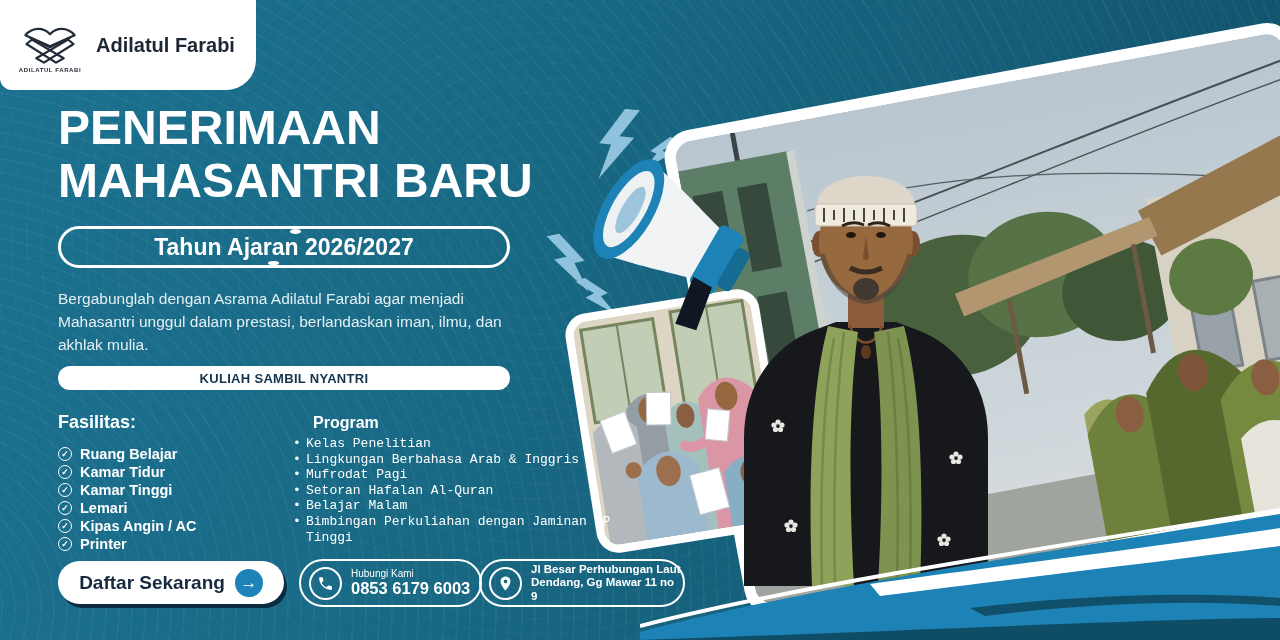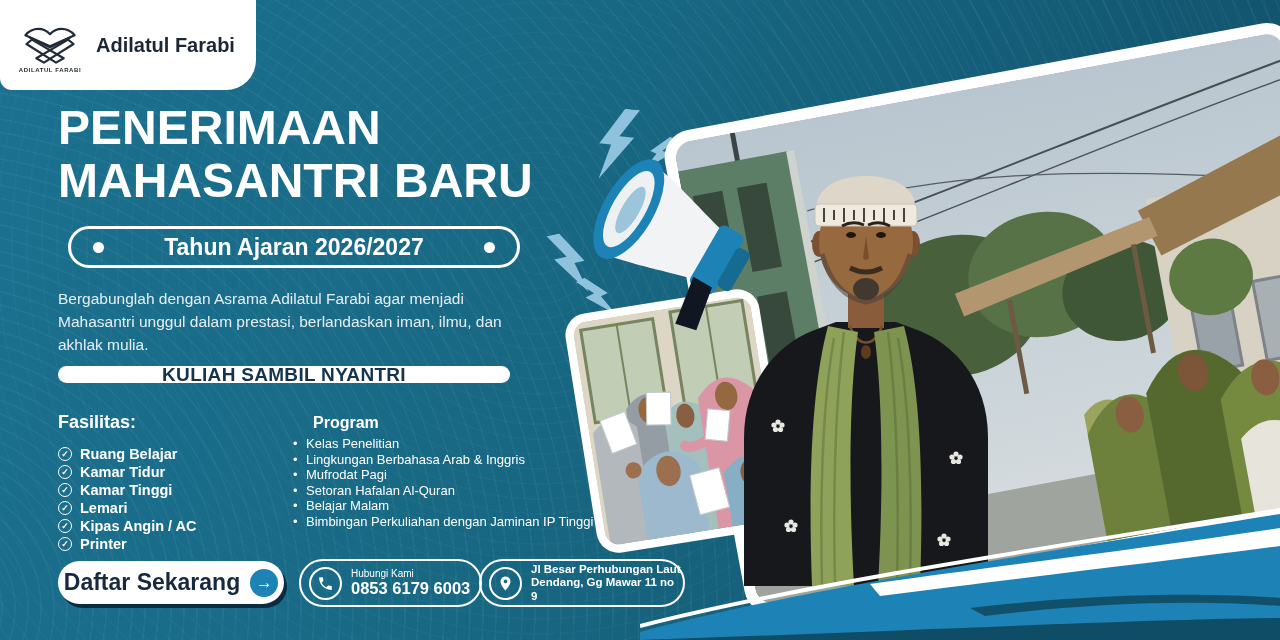--- a/index.html
+++ b/index.html
@@ -37,46 +37,46 @@
   
   .logo-card{position:absolute;left:0;top:0;width:256px;height:90px;background:#fff;
     border-radius:0 0 30px 12px;z-index:10;display:flex;align-items:center;}
   .logo-mark{width:72px;margin-left:14px;text-align:center;}
   .logo-mark svg{width:62px;height:46px;display:block;margin:4px auto 0;}
   .logo-caption{font-size:6px;font-weight:bold;letter-spacing:0.6px;color:#1c2430;}
   .brand-name{font-size:20px;font-weight:bold;color:#1d2633;margin-left:10px;}
   
   .title{position:absolute;left:58px;top:102px;z-index:10;color:#fff;font-weight:bold;
     font-size:48px;line-height:1.1;letter-spacing:0px;}
-  .year-pill{position:absolute;left:68px;top:226px;width:452px;height:42px;z-index:10;
-    border:3px solid #fff;border-radius:26px;display:flex;align-items:center;}
+  .year-pill{position:absolute;left:58px;top:226px;width:452px;height:42px;z-index:10;
+    border:3px solid #fff;border-radius:26px;display:flex;align-items:center;flex-direction:column;}
   .year-dot{width:11px;height:11px;border-radius:50%;background:#fff;}
   .year-dot.l{margin-left:22px;} .year-dot.r{margin-right:22px;}
   .year-text{flex:1;text-align:center;color:#fff;font-weight:bold;font-size:23px;}
   .desc{position:absolute;left:58px;top:288px;z-index:10;color:#e4eff4;font-size:15.5px;
     line-height:1.48;}
-  .tagline{position:absolute;left:58px;top:366px;width:452px;height:17px;z-index:10;
+  .tagline{position:absolute;left:58px;top:366px;width:452px;height:24px;z-index:10;
     background:#fff;border-radius:20px;display:flex;align-items:center;justify-content:center;
-    color:#14344e;font-weight:bold;font-size:19px;letter-spacing:0.3px;}
+    color:#14344e;font-weight:bold;font-size:13px;letter-spacing:0.3px;}
   .facilities{position:absolute;left:58px;top:412px;z-index:10;color:#fff;}
   .facilities h3{font-size:18px;font-weight:bold;margin-bottom:12px;}
   .facilities ul{list-style:none;}
   .facilities li{display:flex;align-items:center;gap:8px;height:18px;font-size:14.5px;font-weight:bold;}
   .check-circle{width:14px;height:14px;border:1.8px solid #fff;border-radius:50%;
     display:inline-flex;align-items:center;justify-content:center;font-size:9px;font-weight:bold;flex:0 0 auto;}
   .programs{position:absolute;left:293px;top:414px;z-index:10;color:#fff;width:330px;}
   .programs h3{font-size:16px;font-weight:bold;margin-bottom:4px;margin-left:20px;}
-  .programs ul{list-style:none;}
+  .programs ul{list-style:none;font-family:Liberation Mono, monospace;}
   .programs li{font-size:13px;line-height:15.6px;padding-left:13px;position:relative;}
   .programs li::before{content:"•";position:absolute;left:0;top:0;}
   
   .btn-register{position:absolute;left:58px;top:561px;width:226px;height:43px;z-index:10;
     background:#fff;border-radius:24px;display:flex;align-items:center;justify-content:center;gap:10px;
     box-shadow:3px 4px 0 #0b2b41;cursor:pointer;}
-  .btn-register .label{color:var(--navy);font-weight:bold;font-size:23px;}
+  .btn-register .label{color:var(--navy);font-weight:bold;font-size:19px;}
   .btn-register .arrow{width:28px;height:28px;border-radius:50%;background:var(--accent);
     color:#fff;display:flex;align-items:center;justify-content:center;font-size:17px;font-weight:bold;}
   .pill-outline{position:absolute;top:559px;height:48px;z-index:10;border:2.5px solid #fff;
     border-radius:26px;display:flex;align-items:center;color:#fff;cursor:pointer;}
   .btn-contact{left:299px;width:183px;}
   .btn-address{left:479px;width:206px;}
   .pill-icon{width:33px;height:33px;border:2.3px solid #fff;border-radius:50%;margin-left:8px;
     display:flex;align-items:center;justify-content:center;flex:0 0 auto;}
   .pill-icon svg{width:17px;height:17px;}
   .pill-text{margin-left:9px;line-height:1.15;}

